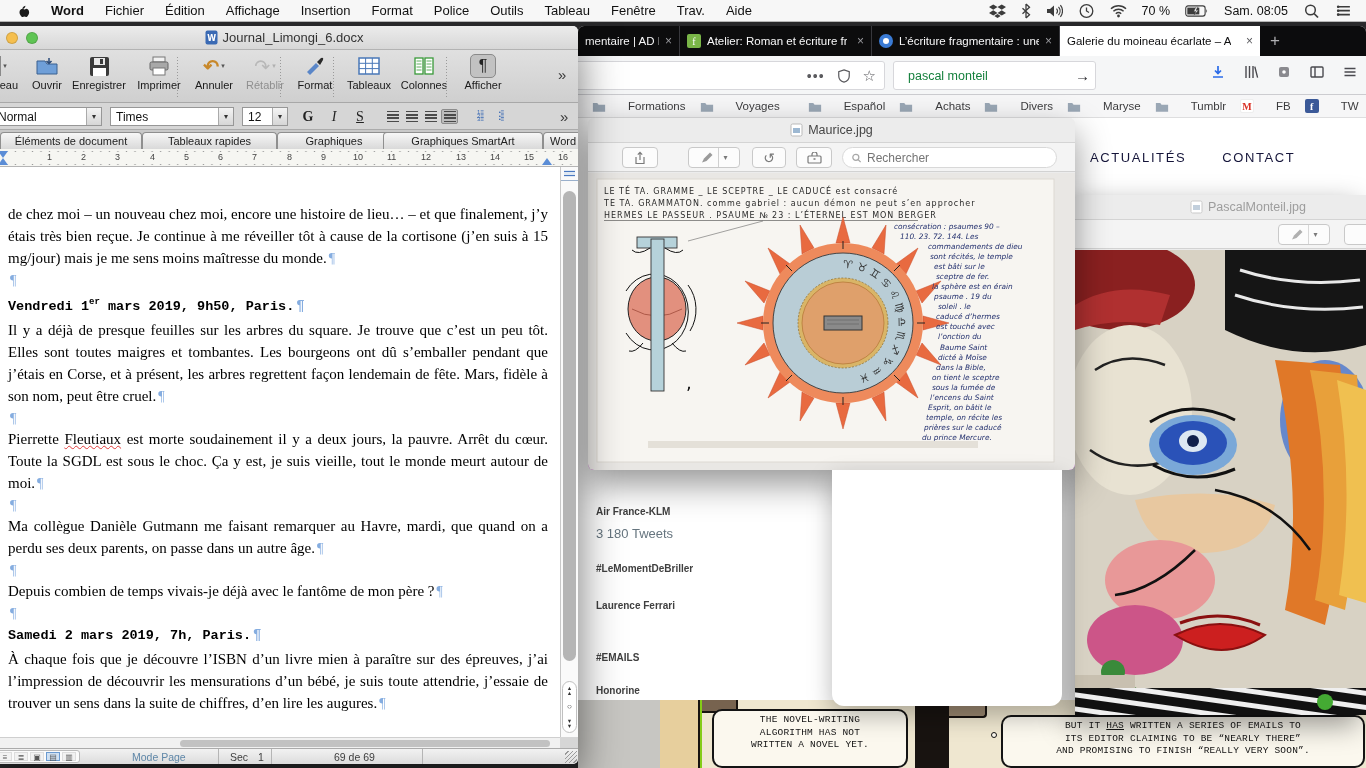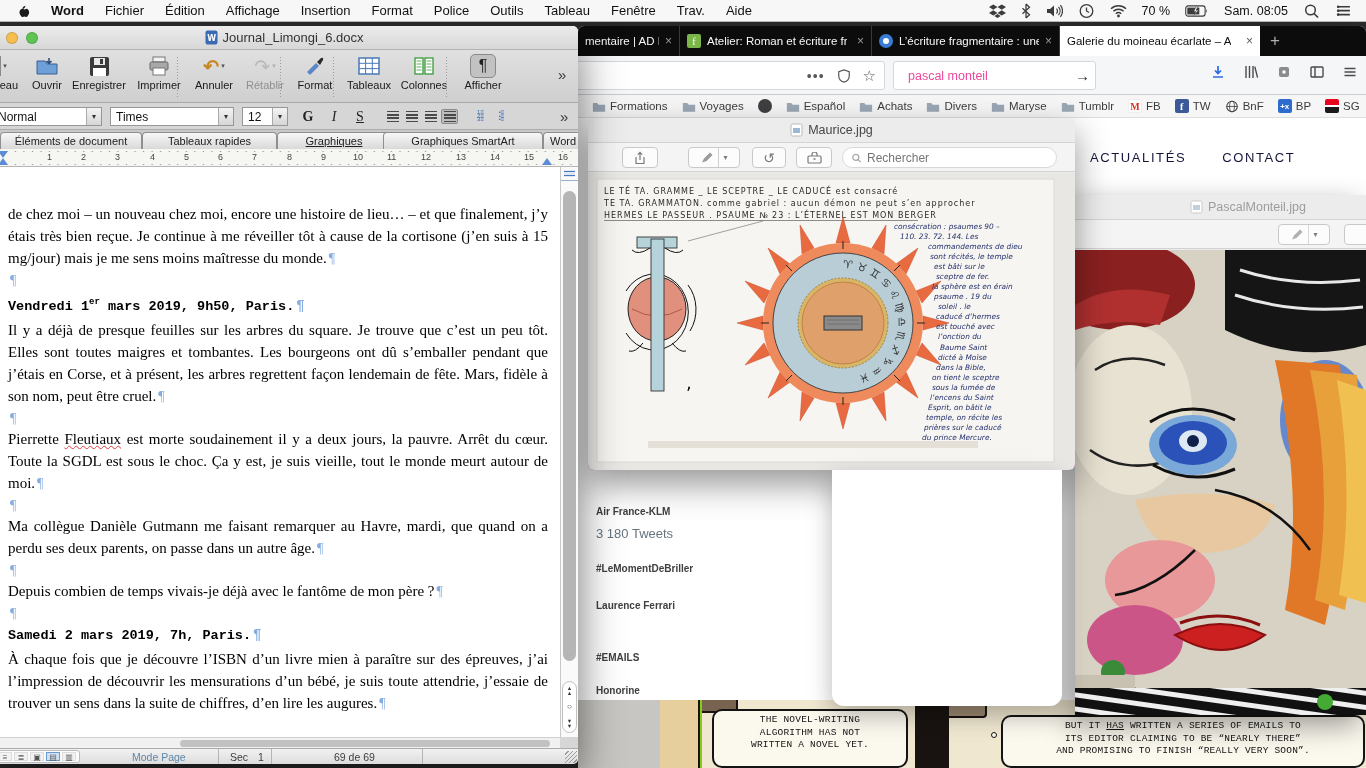--- a/index.html
+++ b/index.html
@@ -21,26 +21,26 @@
   .fx-tab .lbl { overflow:hidden; max-width:140px; }
   .fx-tab.active { background:#fff; color:#0c0c0d; border-right:none; }
   .fx-close { margin-left:auto; color:#9a9a9e; font-size:12px; }
   .fx-tab.active .fx-close { color:#5a5a5e; }
   .fx-newtab { width:30px; color:#b1b1b3; font-size:17px; display:flex; align-items:center; justify-content:center; }
   .tabicon { width:14px; height:14px; border-radius:2px; flex:0 0 auto; display:flex; align-items:center; justify-content:center; font-size:10px; }
   .fx-nav { position:relative; height:39px; background:#f5f6f7; border-bottom:1px solid #ccccd0; }
   .fx-urlbar { position:absolute; left:-30px; top:5px; width:337px; height:29px; background:#fff; border:1px solid #d7d7db; border-radius:3px; }
   .fx-urlbar .ics { position:absolute; right:8px; top:5px; display:flex; gap:12px; color:#5a5a5e; font-size:14px; align-items:center; }
   .fx-search { position:absolute; left:315px; top:5px; width:203px; height:29px; background:#fff; border:1px solid #d7d7db; border-radius:3px; display:flex; align-items:center; padding:0 8px; gap:6px; }
-  .fx-search input { border:none; outline:none; flex:1; font-size:12.5px; font-family:"Liberation Sans",sans-serif; color:#ec4899; background:transparent; }
+  .fx-search input { border:none; outline:none; flex:1; font-size:12.5px; font-family:"Liberation Sans",sans-serif; color:#15803d; background:transparent; }
   .fx-arrow { color:#2a2a2e; font-size:15px; }
   .fx-right { position:absolute; right:8px; top:8px; display:flex; gap:17px; align-items:center; }
   .fx-right svg { width:16px; height:16px; }
   .fx-bookmarks { height:23px; background:#f6f6f7; border-bottom:1px solid #dededf; display:flex; align-items:center; gap:14px; padding-left:14px; font-size:11.5px; color:#3c3c3e; white-space:nowrap; overflow:hidden; }
-  .bm { display:flex; align-items:center; gap:4px; }
+  .bm { display:flex; align-items:center; gap:22px; }
   .bm svg { width:14px; height:13px; }
   .bmicon { width:14px; height:14px; border-radius:2px; display:flex; align-items:center; justify-content:center; color:#fff; font-size:10px; font-weight:bold; }
   .fx-content { position:absolute; left:0; top:92px; width:788px; bottom:0; background:#fff; overflow:hidden; }
 
   
   .trend { position:absolute; left:18px; width:250px; }
   .trend .nm { font-size:10px; font-weight:bold; color:#404040; }
   .trend .ct { font-size:13px; color:#66757f; }
   
   .site-nav { position:absolute; left:512px; top:32px; display:flex; gap:36px; font-size:13px; letter-spacing:1.6px; color:#15153a; }
@@ -635,21 +635,21 @@
         </div>
       <div class="alignbtn" style="left:503px;">
           <span style="font-size:6px;color:#3a6ab4;line-height:3.5px;">•≡<br>•≡<br>•≡</span>
         </div>
       <span class="chev" style="left:570px;top:5px;">»</span>
     </div>
 
     <div class="w-tabs">
       <div class="wtab" style="left:10px;width:142px;">Éléments de document</div>
       <div class="wtab" style="left:152px;width:135px;">Tableaux rapides</div>
-      <div class="wtab" style="left:287px;width:114px;text-decoration:underline;">Graphiques</div>
+      <div class="wtab" style="left:287px;width:114px;">Graphiques</div>
       <div class="wtab" style="left:393px;width:160px;">Graphiques SmartArt</div>
       <div class="wtab" style="left:553px;width:60px;text-align:left;padding-left:6px;">Word</div>
     </div>
 
     <div class="w-ruler">
       <span class="rnum" style="left:55px">1</span>
       <span class="rnum" style="left:89px">2</span>
       <span class="rnum" style="left:123px">3</span>
       <span class="rnum" style="left:158px">4</span>
       <span class="rnum" style="left:192px">5</span>

